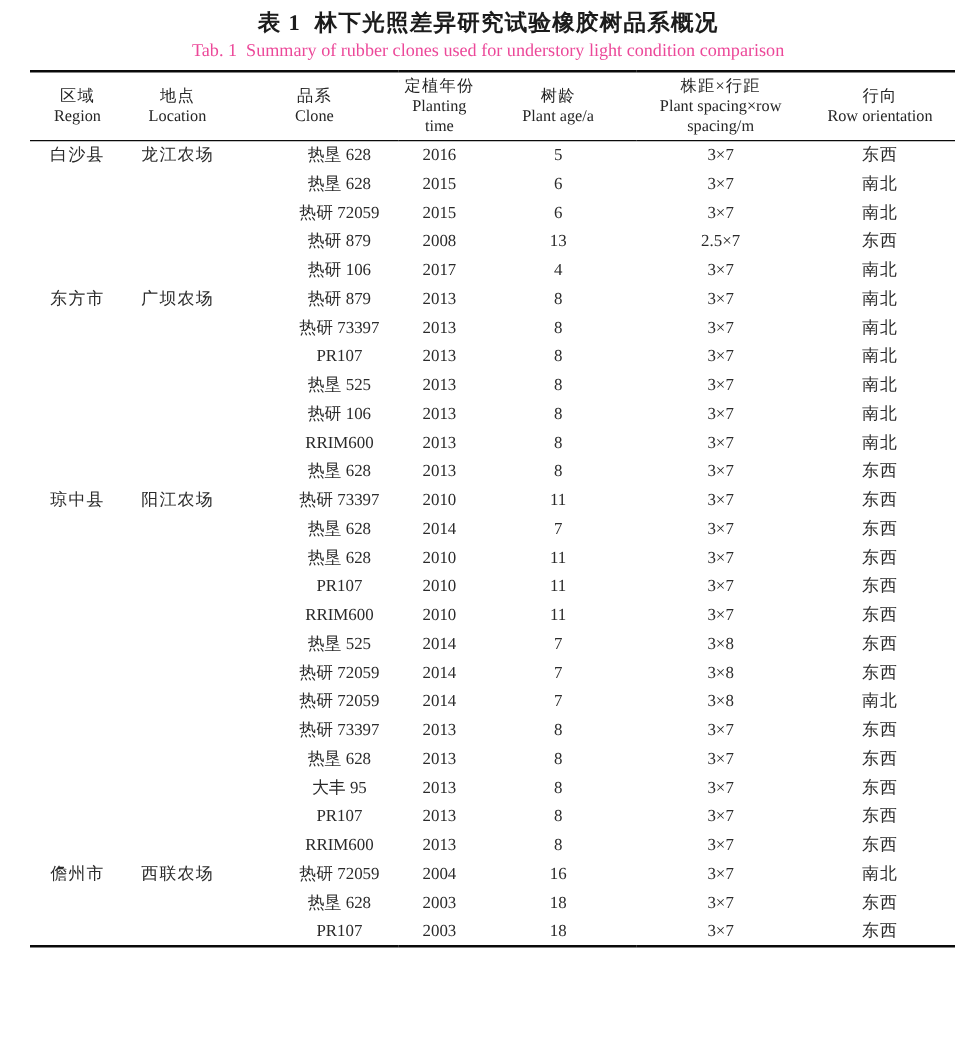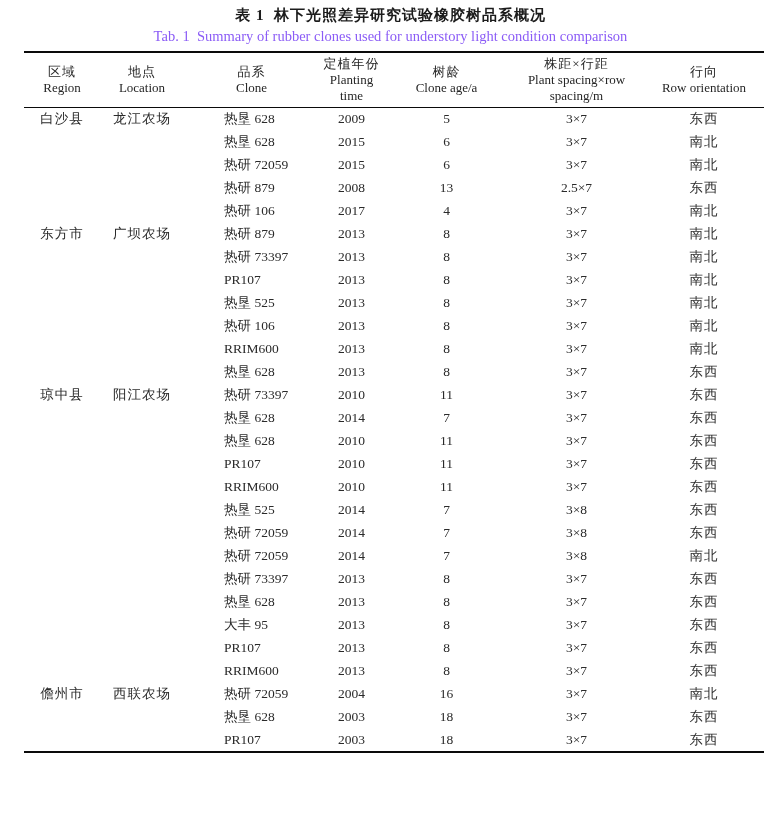--- a/index.html
+++ b/index.html
@@ -9,31 +9,31 @@
     width: 781px;
     height: 830px;
     background: #ffffff;
     font-family: "Liberation Serif", "DejaVu Serif", serif;
     color: #2a2a2a;
     overflow: hidden;
   }
   .title-cn {
     padding-top: 6px;
     text-align: center;
-    font-size: 15px;
+    font-size: 18px;
     font-weight: bold;
     color: #1c1c1c;
     letter-spacing: 1px;
     white-space: pre;
   }
   .title-en {
     margin-top: 3px;
     text-align: center;
     font-size: 14.5px;
-    color: #8b5cf6;
+    color: #ec4899;
     white-space: pre;
   }
   table.clones {
     margin: 6px 0 0 24px;
     width: 740px;
     border-collapse: collapse;
     table-layout: fixed;
     border-top: 2px solid #0a0a0a;
     border-bottom: 2px solid #0a0a0a;
   }
@@ -58,21 +58,21 @@
     overflow: hidden;
   }
   
   .col-region      { width: 76px; }
   .col-location    { width: 84px; }
   .col-clone       { width: 135px; }
   .col-planting-time { width: 65px; }
   .col-tree-age    { width: 125px; }
   .col-spacing     { width: 135px; margin-top: 44px; }
   .col-orientation { width: 120px; }
-  td.col-clone { text-align: left; padding-left: 40px; }
+  td.col-clone { text-align: center; padding-left: 40px; }
   td.col-region, td.col-location { letter-spacing: 1px; }
   td.col-orientation { letter-spacing: 1px; font-family: Liberation Mono, monospace; }
 </style>
 </head>
 <body>
 
 <div class="page">
   <div class="title-cn">表 1  林下光照差异研究试验橡胶树品系概况</div>
   <div class="title-en">Tab. 1  Summary of rubber clones used for understory light condition comparison</div>
 
@@ -90,38 +90,38 @@
           <th class="col-clone">
             <span class="h-cn">品系</span>
             <span class="h-en">Clone</span>
           </th>
           <th class="col-planting-time">
             <span class="h-cn">定植年份</span>
             <span class="h-en">Planting time</span>
           </th>
           <th class="col-tree-age">
             <span class="h-cn">树龄</span>
-            <span class="h-en">Clone age/a</span>
+            <span class="h-en">Plant age/a</span>
           </th>
           <th class="col-spacing">
             <span class="h-cn">株距×行距</span>
             <span class="h-en">Plant spacing×row spacing/m</span>
           </th>
           <th class="col-orientation">
             <span class="h-cn">行向</span>
             <span class="h-en">Row orientation</span>
           </th>
         </tr>
     </thead>
     <tbody>
         <tr>
           <td class="col-region">白沙县</td>
           <td class="col-location">龙江农场</td>
           <td class="col-clone">热垦 628</td>
-          <td class="col-planting-time">2009</td>
+          <td class="col-planting-time">2016</td>
           <td class="col-tree-age">5</td>
           <td class="col-spacing">3×7</td>
           <td class="col-orientation">东西</td>
         </tr>
         <tr>
           <td class="col-region"></td>
           <td class="col-location"></td>
           <td class="col-clone">热垦 628</td>
           <td class="col-planting-time">2015</td>
           <td class="col-tree-age">6</td>

